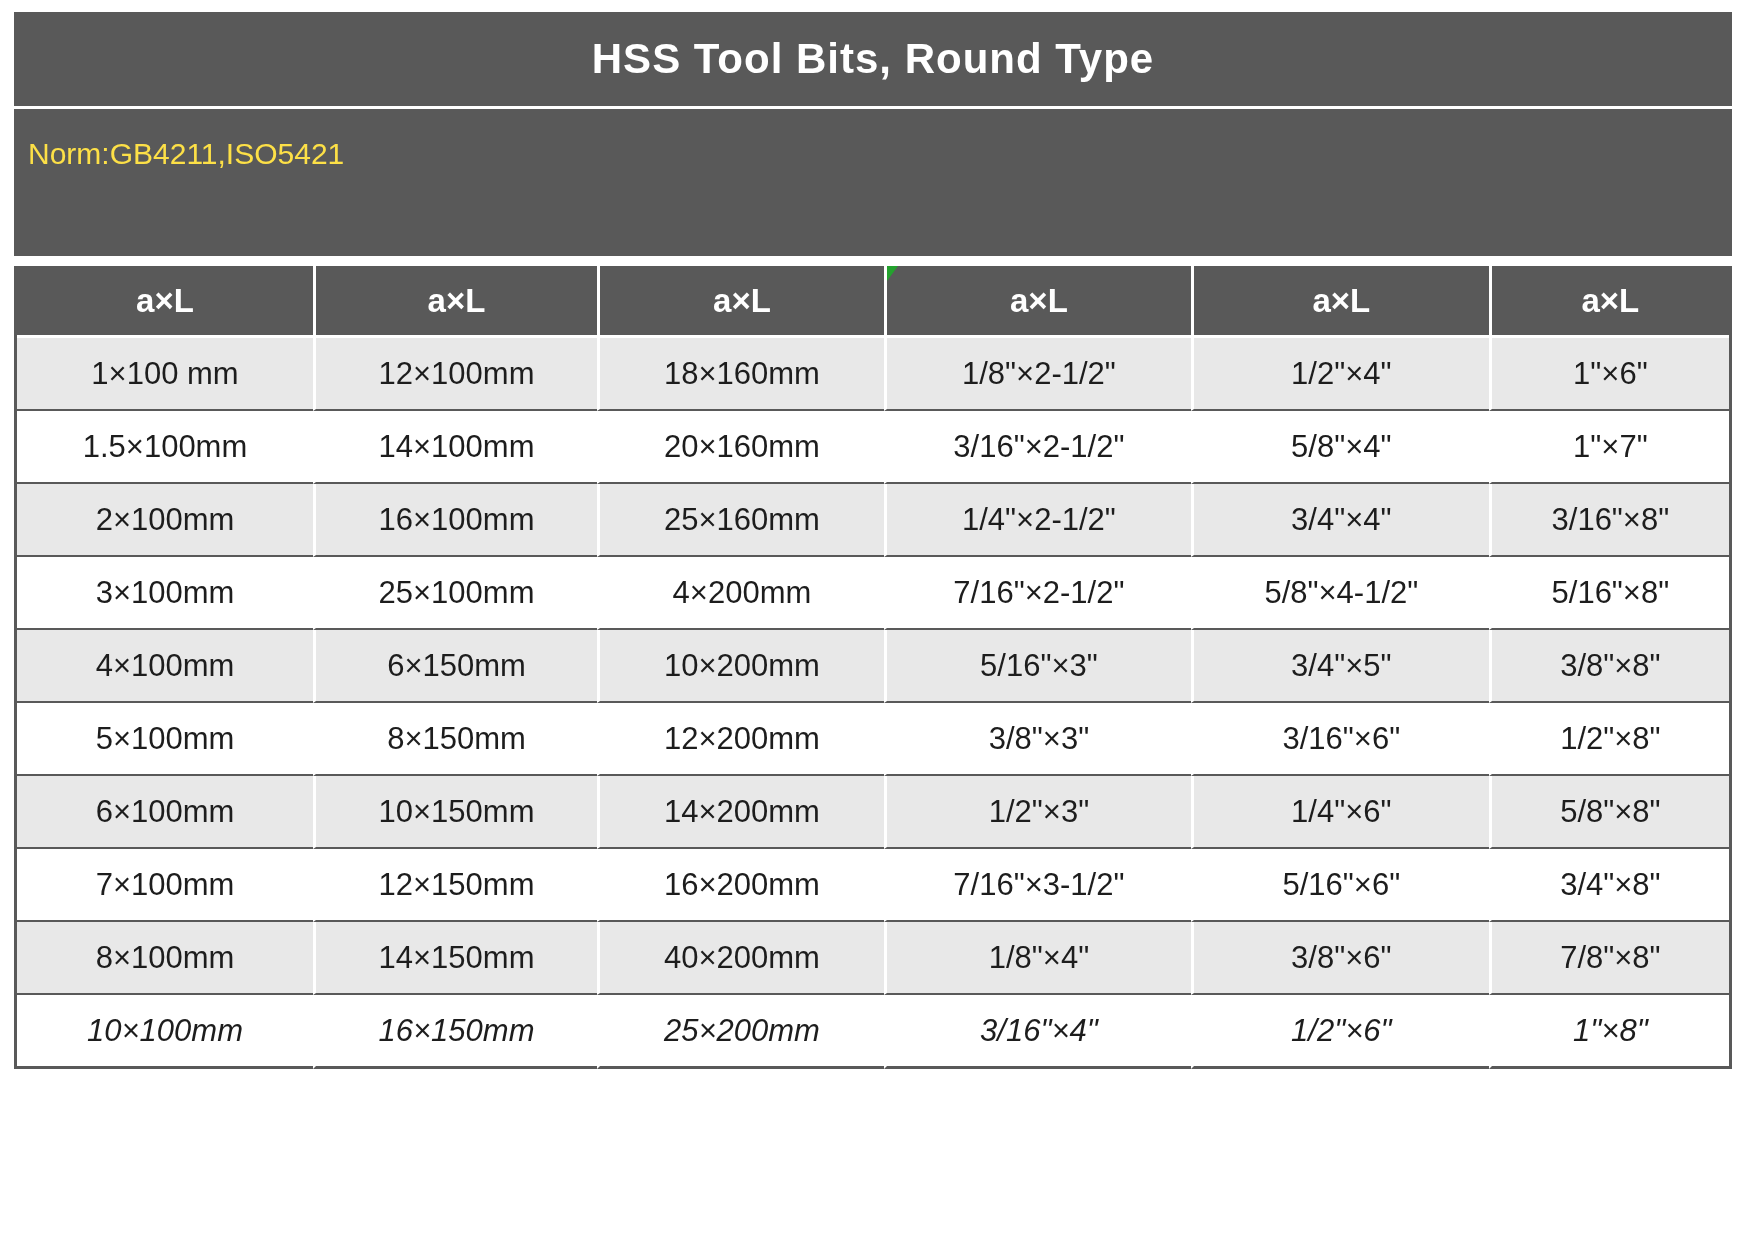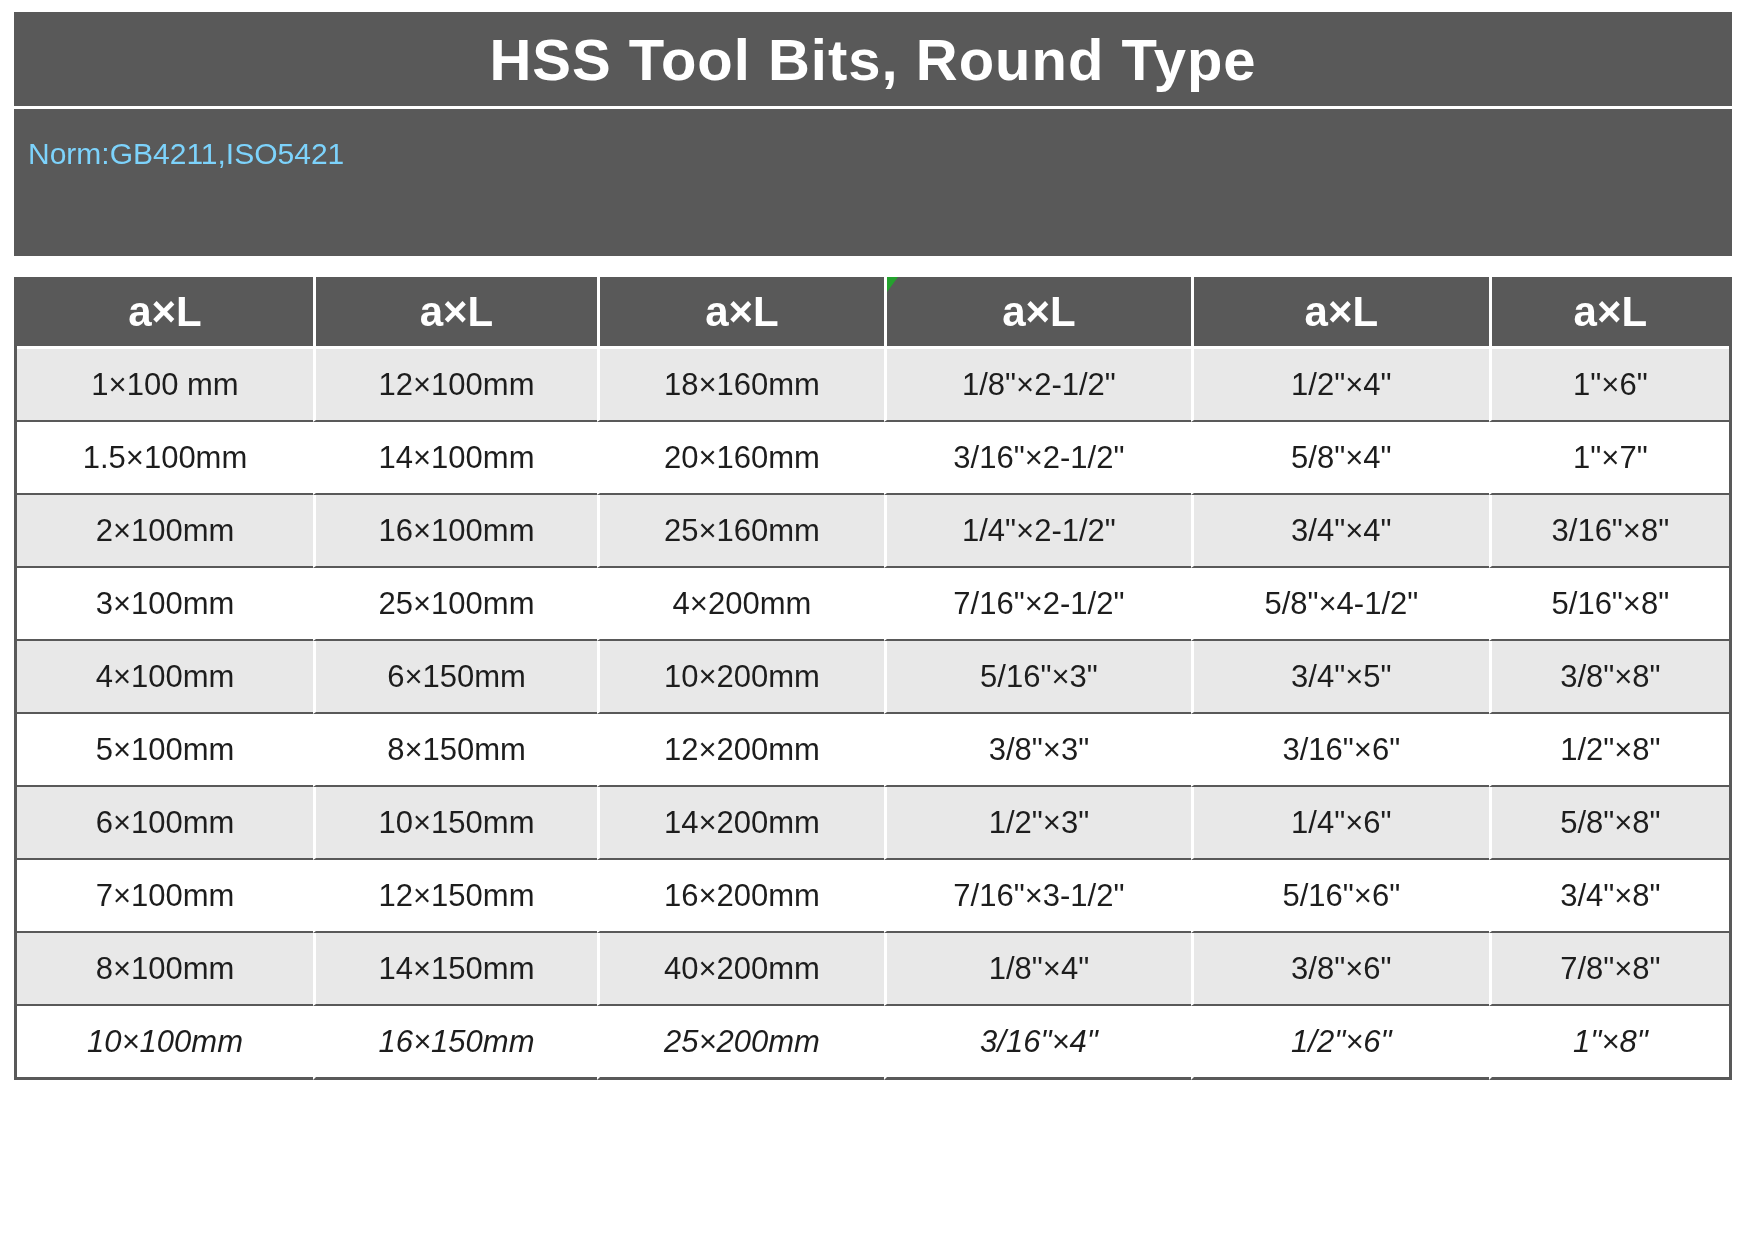--- a/index.html
+++ b/index.html
@@ -21,31 +21,31 @@
     height: 94px;
     background: #595959;
     margin-bottom: 3px;
     display: flex;
     align-items: center;
     justify-content: center;
   }
   .title-bar h1 {
     margin: 0;
     color: #ffffff;
-    font-size: 58px;
+    font-size: 42px;
     font-weight: bold;
     letter-spacing: 1px;
   }
   .info-block {
     height: 147px;
     box-sizing: border-box;
     background: #595959;
-    margin-bottom: 21px;
+    margin-bottom: 10px;
     padding: 16px 14px 0 14px;
-    color: #7dd3fc;
+    color: #fde047;
     font-size: 30px;
     font-weight: 400;
   }
   .info-block .info-line {
     line-height: 58px;
     white-space: pre;
   }
   
   table.size-table {
     width: 1718px;
@@ -69,21 +69,21 @@
     font-size: 34px;
     font-weight: bold;
     border-bottom: 3px solid #ffffff;
   }
   tr.group-row th.sep { border-left: 3px solid #ffffff; }
   
   tr.col-row th {
     height: 69px;
     background: #595959;
     color: #ffffff;
-    font-size: 42px;
+    font-size: 33px;
     font-weight: bold;
     border-bottom: 3px solid #ffffff;
     position: relative;
   }
   tr.col-row th + th { border-left: 3px solid #ffffff; }
   
   tbody td {
     height: 71px;
     font-size: 31px;
     color: #1d1d1d;

